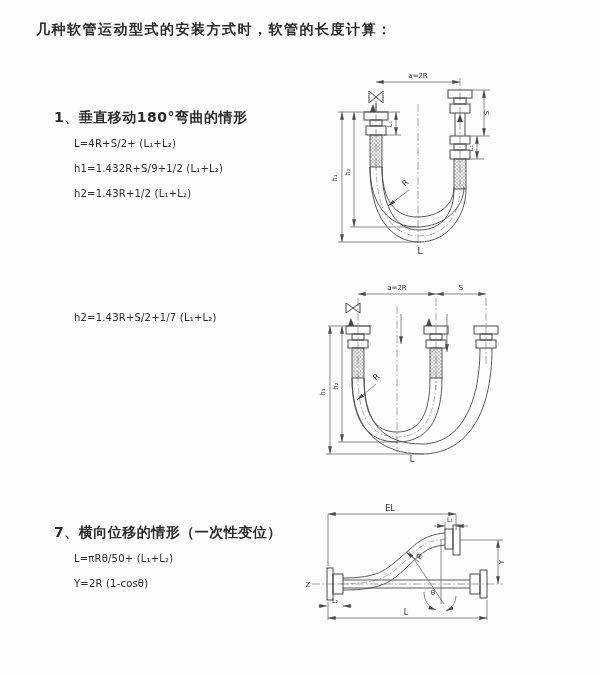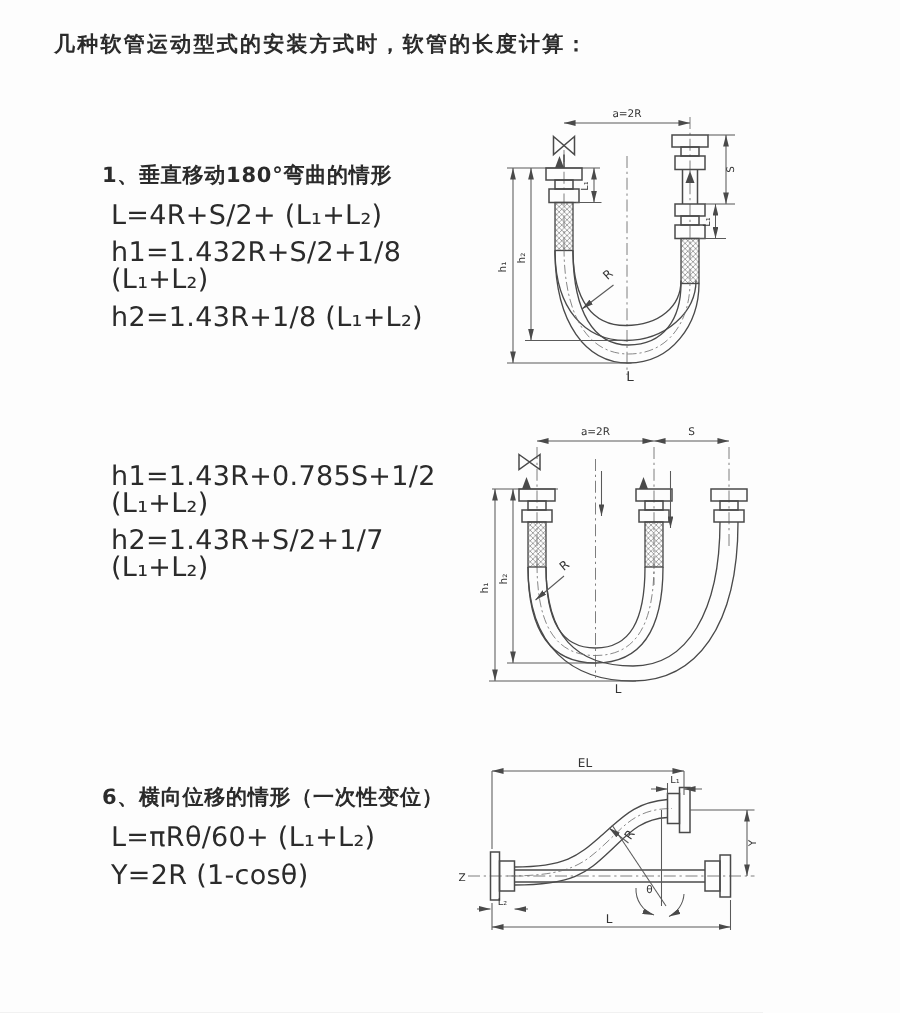--- a/index.html
+++ b/index.html
@@ -1,21 +1,21 @@
 <!DOCTYPE html>
 <html><head>
 <meta charset="utf-8">
 <style>
   html,body{margin:0;padding:0;background:#e8e8e8;}
   .page{position:relative;width:600px;height:675px;background:#fdfdfd;overflow:hidden;
         font-family:"DejaVu Sans","Liberation Sans",sans-serif;color:#2b2b2b;}
   .title{position:absolute;left:36px;top:21px;font-size:14px;font-weight:bold;letter-spacing:1.5px;}
   .sec{position:absolute;left:52px;width:260px;}
-  .sec .heading{font-size:14px;font-weight:bold;letter-spacing:.5px;margin:0 0 9px 16px;line-height:18px;}
-  .sec .formula{font-size:18px;padding-left:22px;margin:0 0 7px 0;line-height:18px;letter-spacing:.2px;}
+  .sec .heading{font-size:14px;font-weight:bold;letter-spacing:.5px;margin:0 0 9px 2px;line-height:18px;}
+  .sec .formula{font-size:10px;padding-left:22px;margin:0 0 7px 0;line-height:18px;letter-spacing:.2px;}
   .dwg{position:absolute;}
   .dwg text{fill:#333;font-family:"DejaVu Sans",sans-serif;}
   .ln{stroke:#4a4a4a;fill:none;stroke-width:1;}
   .hl{stroke:#4a4a4a;fill:none;stroke-width:.9;}
   .lt{stroke:#5a5a5a;fill:none;stroke-width:.7;}
   .dim{stroke:#5a5a5a;fill:none;stroke-width:.7;}
   .cl{stroke:#6f6f6f;fill:none;stroke-width:.6;stroke-dasharray:8 2.5 1.5 2.5;}
   .hcl{stroke:#6f6f6f;fill:none;stroke-width:.55;stroke-dasharray:6 2 1.5 2;}
   .fil{fill:#4a4a4a;stroke:none;}
   .braid{stroke:#4a4a4a;stroke-width:.9;}
@@ -27,32 +27,31 @@
 </head>
 <body>
 
 <div class="page">
 
   <div class="title">几种软管运动型式的安装方式时，软管的长度计算：</div>
 
   <div class="sec" style="top:108px">
     <div class="heading">1、垂直移动180°弯曲的情形</div>
     <div class="formula">L=4R+S/2+ (L₁+L₂)</div>
-    <div class="formula">h1=1.432R+S/2+1/8 (L₁+L₂)</div>
-    <div class="formula">h2=1.43R+1/8 (L₁+L₂)</div>
+    <div class="formula">h1=1.432R+S/9+1/2 (L₁+L₂)</div>
+    <div class="formula">h2=1.43R+1/2 (L₁+L₂)</div>
   </div>
 
   <div class="sec" style="top:309px">
-    <div class="formula">h1=1.43R+0.785S+1/2 (L₁+L₂)</div>
     <div class="formula">h2=1.43R+S/2+1/7 (L₁+L₂)</div>
   </div>
 
   <div class="sec" style="top:523px">
-    <div class="heading">6、横向位移的情形（一次性变位）</div>
-    <div class="formula">L=πRθ/60+ (L₁+L₂)</div>
+    <div class="heading">7、横向位移的情形（一次性变位）</div>
+    <div class="formula">L=πRθ/50+ (L₁+L₂)</div>
     <div class="formula">Y=2R (1-cosθ)</div>
   </div>
 
   <svg class="dwg" style="left:308px;top:66px" width="290" height="190" viewBox="0 0 290 190">
     <defs>
       <marker id="ar1" viewBox="0 0 12 6" refX="12" refY="3" markerWidth="11" markerHeight="5.5" orient="auto-start-reverse">
         <path d="M0,0 L12,3 L0,6 z" fill="#4a4a4a"></path>
       </marker>
       <pattern id="braid1" patternUnits="userSpaceOnUse" width="3.5" height="3.5">
         <path d="M0,3.5 L3.5,0 M0,0 L3.5,3.5" stroke="#8a8a8a" stroke-width="0.5"></path>

